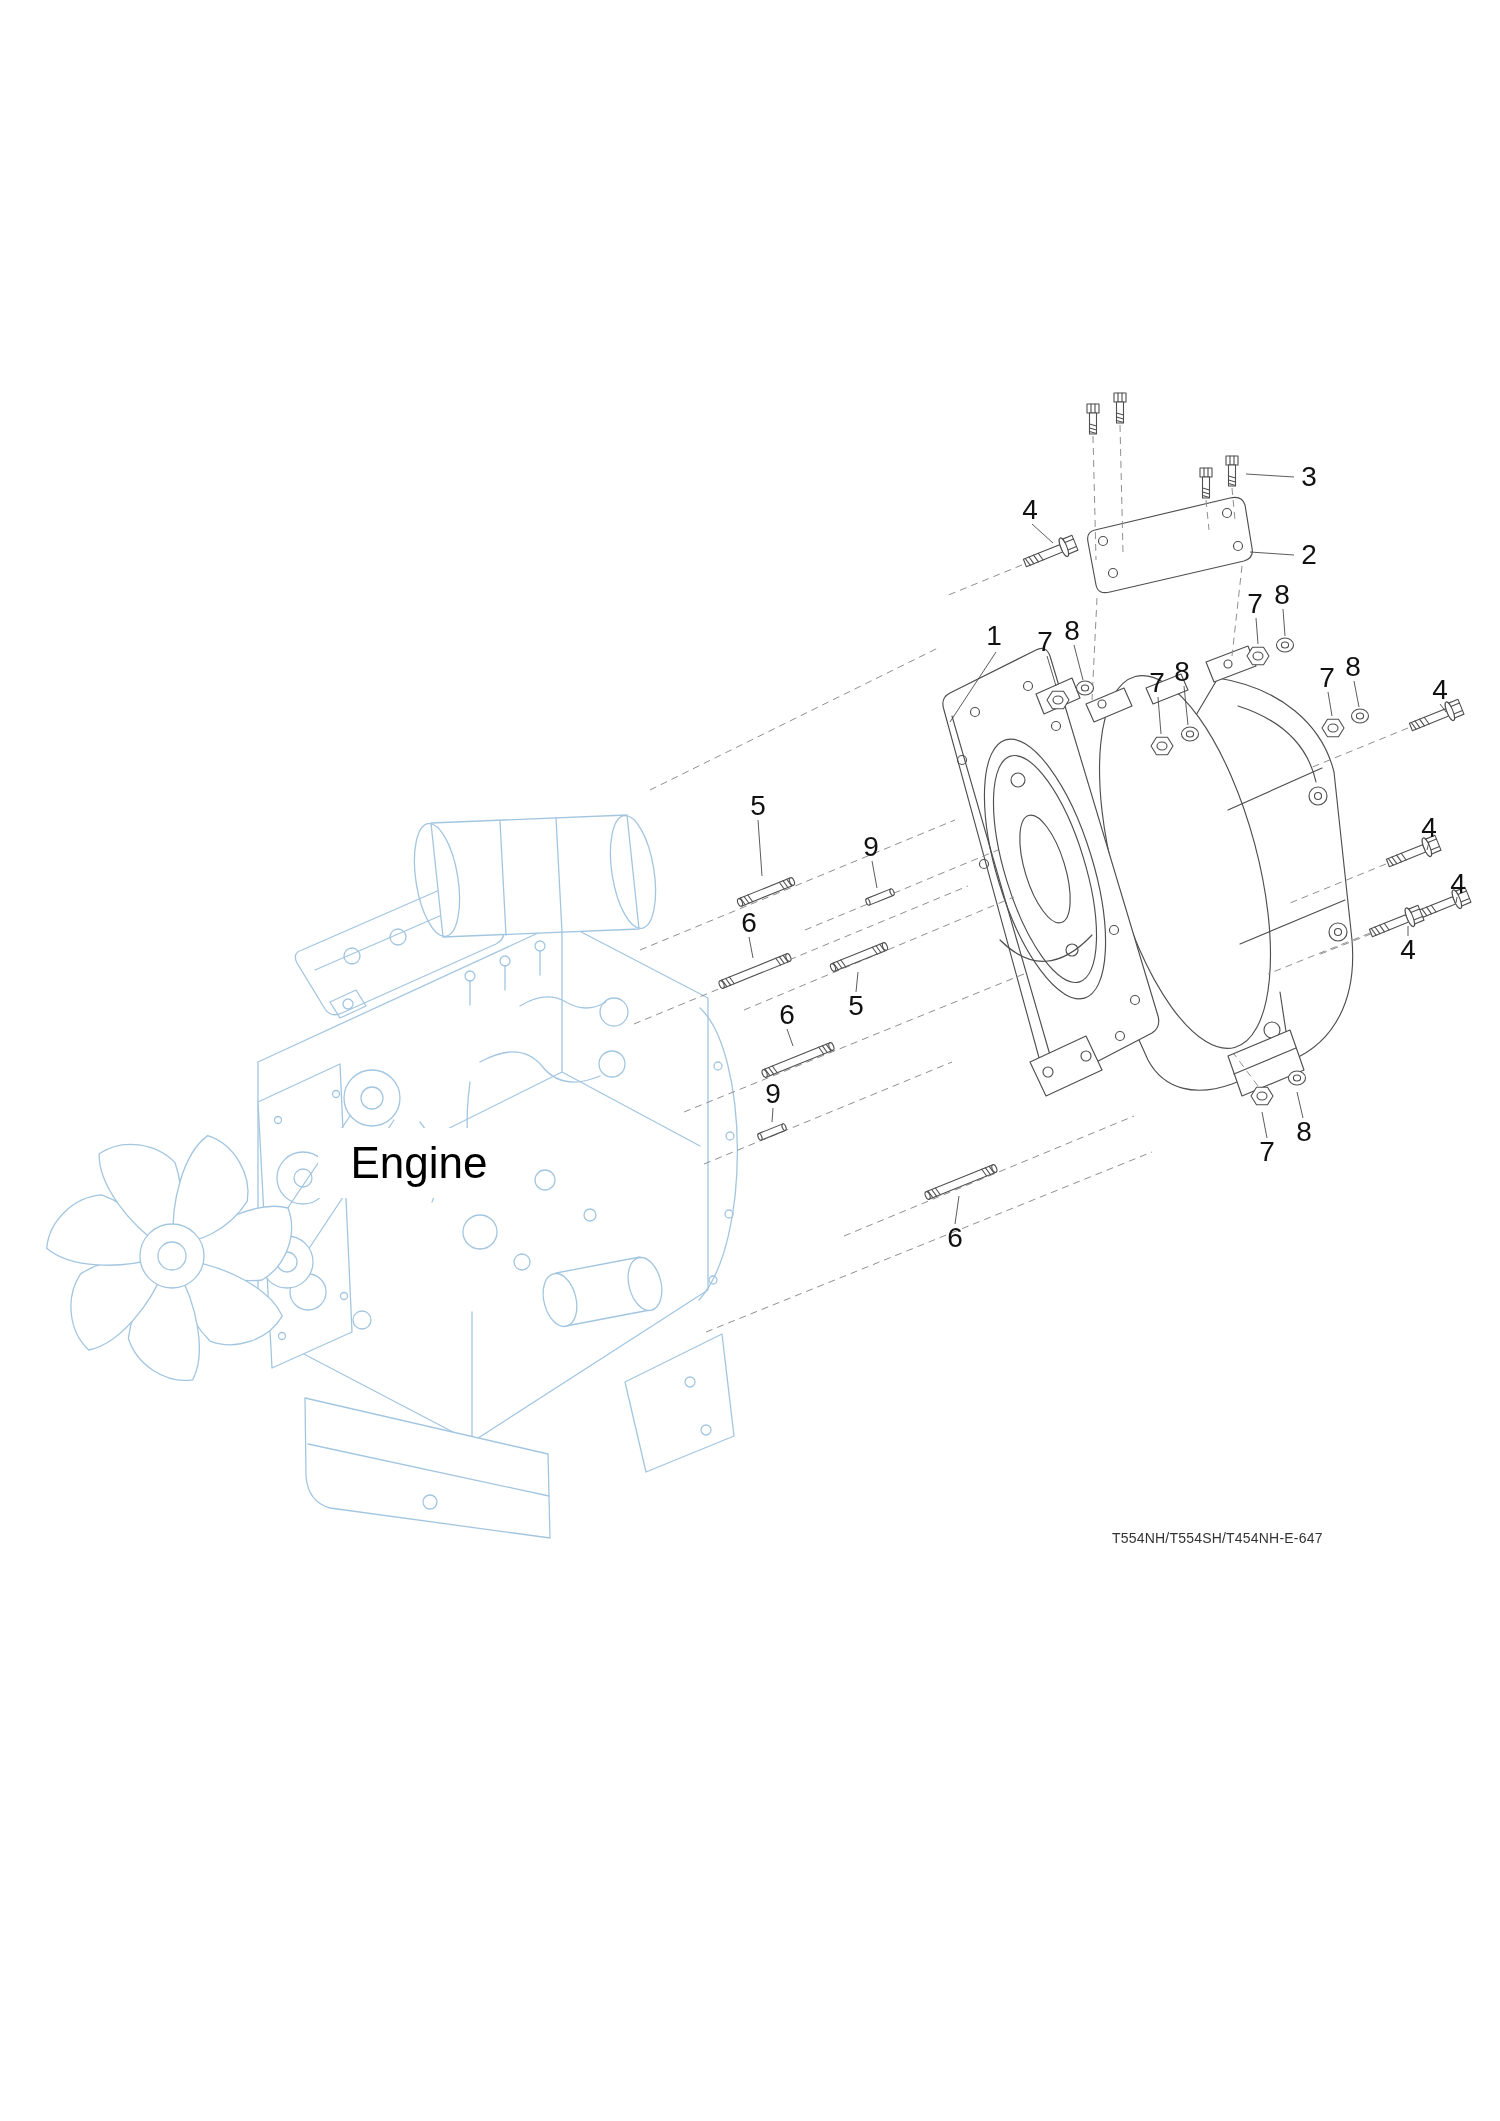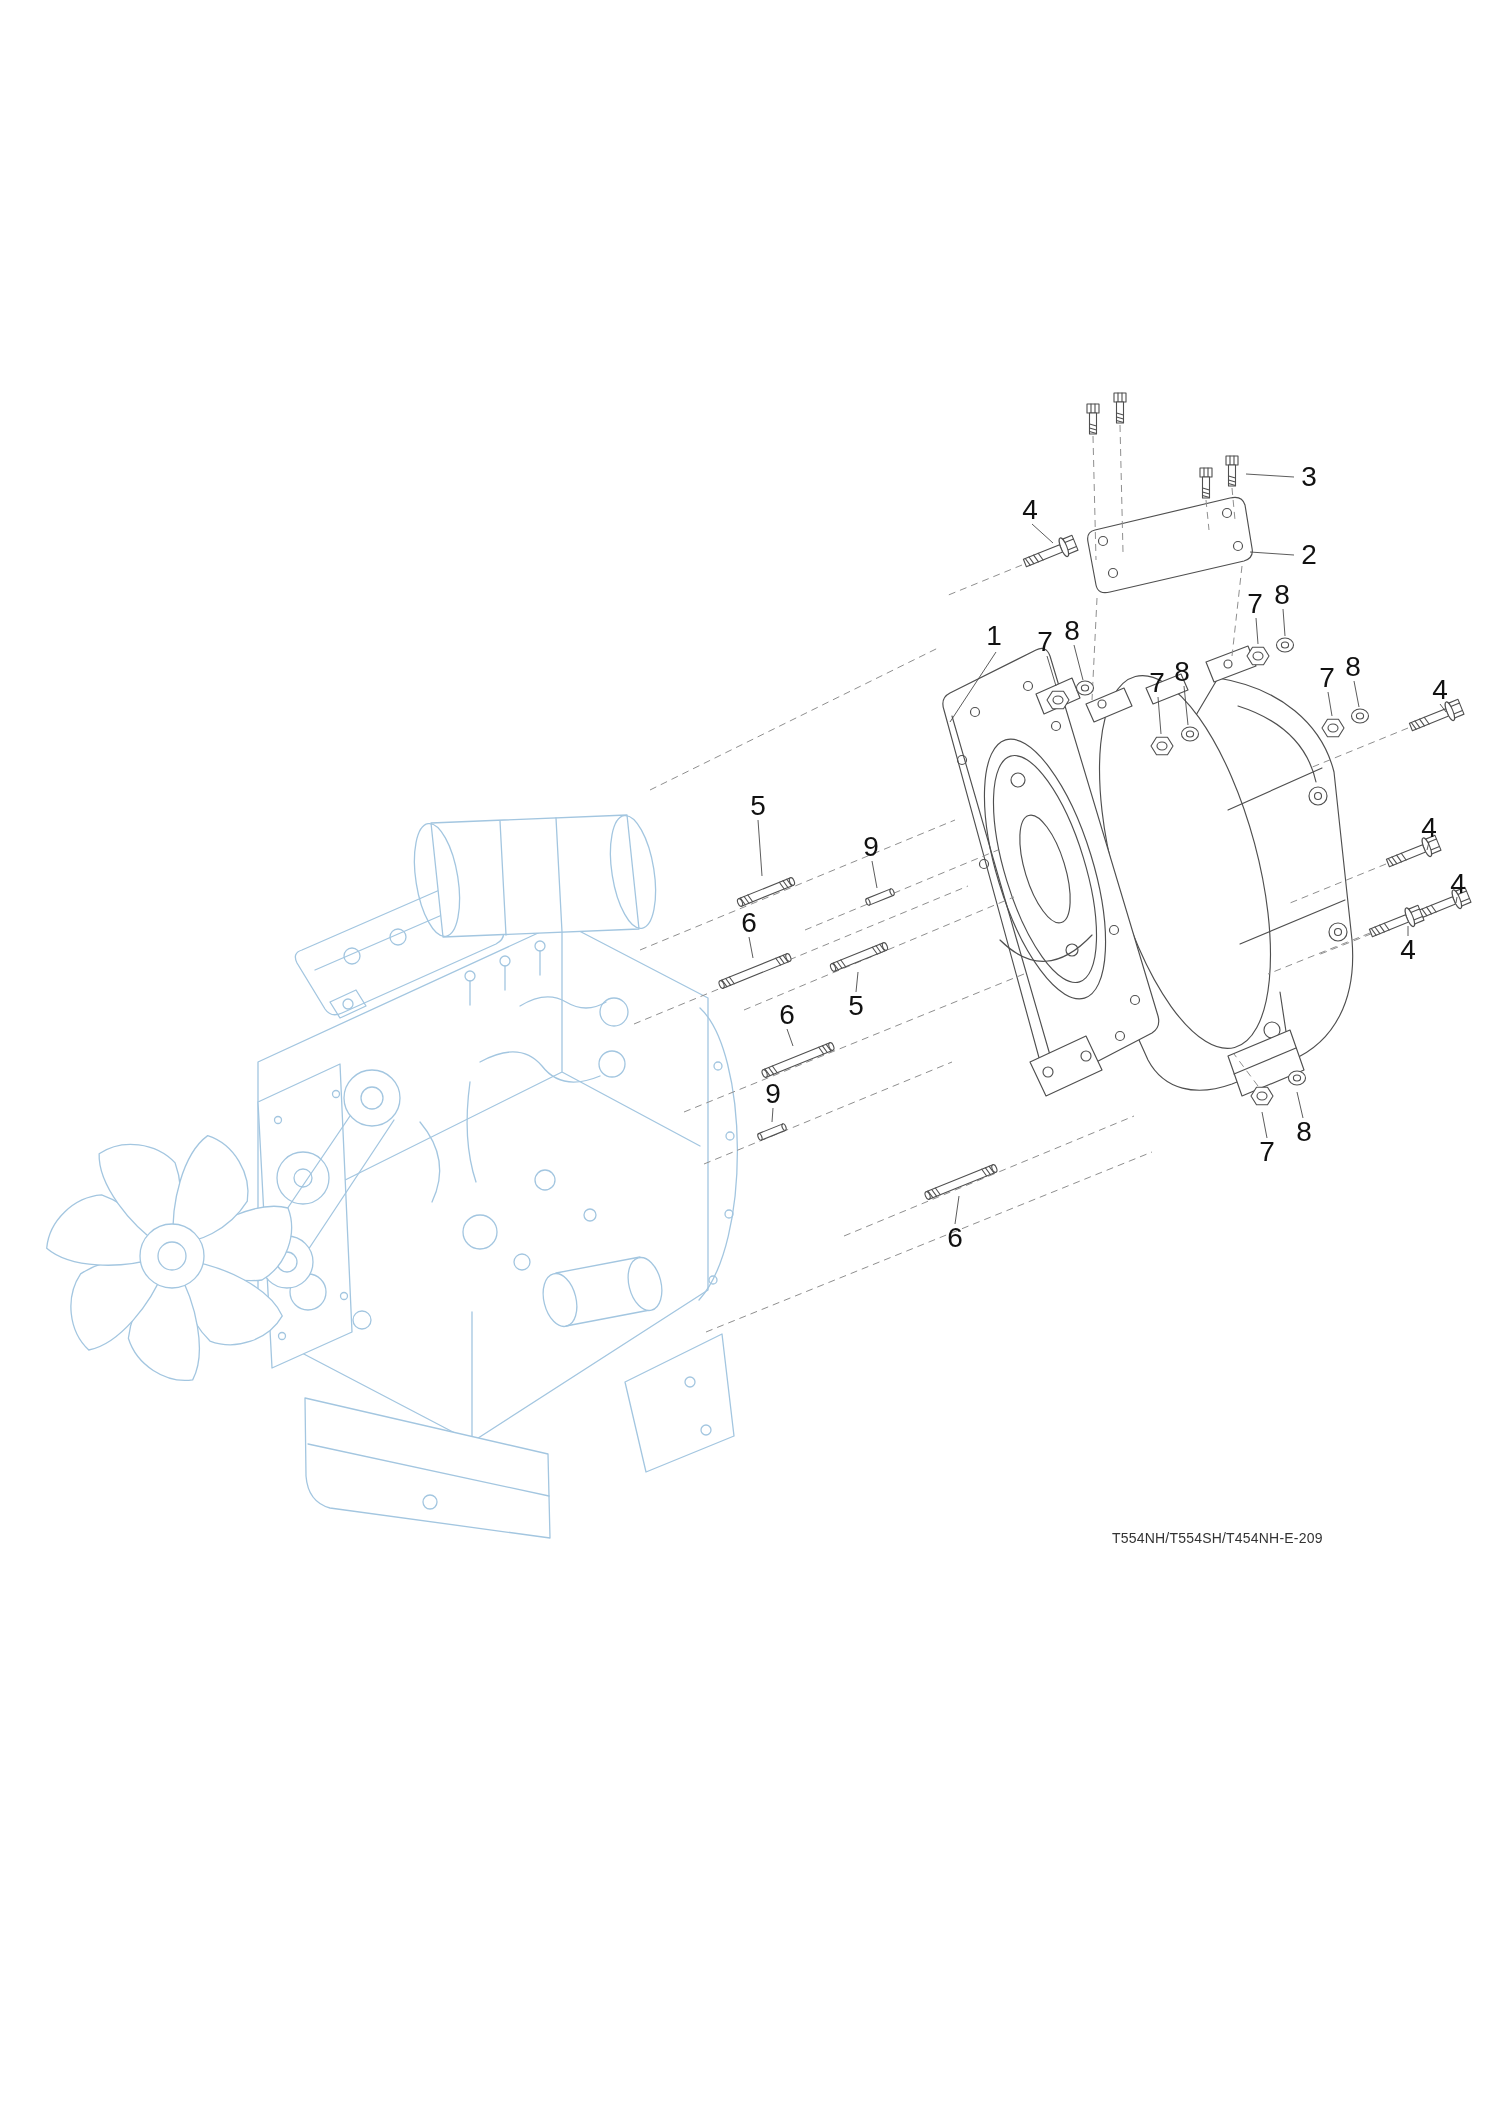--- a/index.html
+++ b/index.html
@@ -300,16 +300,17 @@
   <div class="callout" style="left:758px;top:806px">5</div>
   <div class="callout" style="left:871px;top:847px">9</div>
   <div class="callout" style="left:749px;top:923px">6</div>
   <div class="callout" style="left:856px;top:1006px">5</div>
   <div class="callout" style="left:787px;top:1015px">6</div>
   <div class="callout" style="left:773px;top:1094px">9</div>
   <div class="callout" style="left:955px;top:1238px">6</div>
   <div class="callout" style="left:1267px;top:1152px">7</div>
   <div class="callout" style="left:1304px;top:1132px">8</div>
 
-
-  <div class="drawing-code">T554NH/T554SH/T454NH-E-209</div>
+  <div class="engine-label">Engine</div>
+
+  <div class="drawing-code">T554NH/T554SH/T454NH-E-647</div>
 
 </div>
 
 </body></html>

